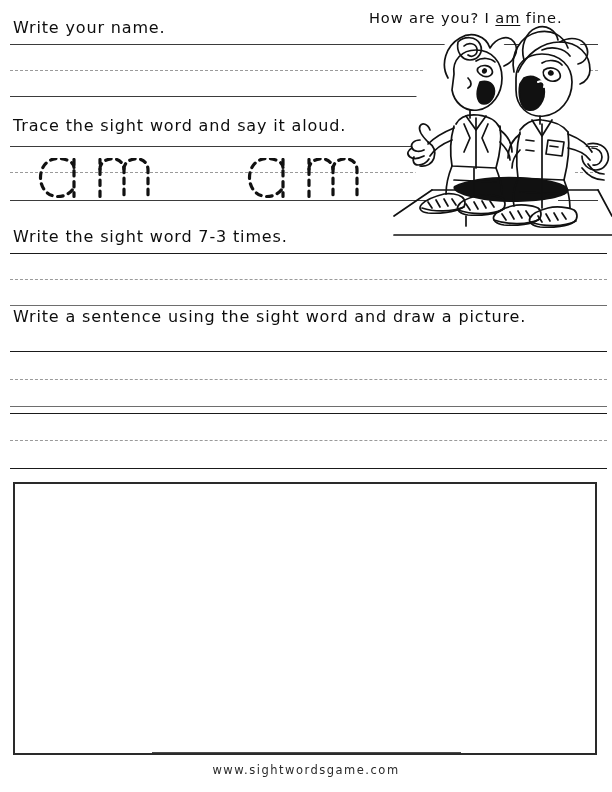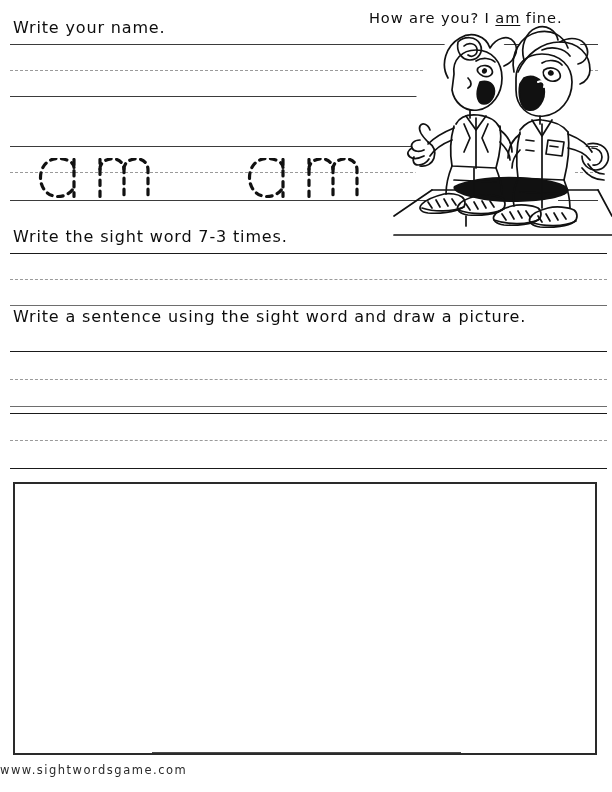--- a/index.html
+++ b/index.html
@@ -86,21 +86,21 @@
 
   
   .footer-rule {
     position: absolute;
     height: 0;
     border-top: 1.5px solid #4a4a4a;
   }
   .footer-text {
     position: absolute;
     width: 612px;
-    text-align: left;
+    text-align: center;
     font-family: "DejaVu Sans", sans-serif;
     font-size: 11.5px;
     letter-spacing: 1.5px;
     color: #2a2a2a;
   }
 
   
   .illustration {
     position: absolute;
     left: 392px;
@@ -119,20 +119,21 @@
   <div class="header-sentence" style="left:369px; top:9px;">
     <span>How are you? I </span><span class="underlined">am</span><span> fine.</span>
   </div>
 
   <div class="instruction" style="left:13px; top:18px;">Write your name.</div>
 
   <div class="rule-solid" style="left:10px; top:44px;  width:588px;"></div>
   <div class="rule-dashed" style="left:10px; top:70px;  width:588px;"></div>
   <div class="rule-solid" style="left:10px; top:96px;  width:588px;"></div>
 
+  <div class="instruction" style="left:13px; top:116px;">Trace the sight word and say it aloud.</div>
 
   <div class="rule-solid" style="left:10px; top:146px; width:588px;"></div>
   <div class="rule-dashed" style="left:10px; top:172px; width:588px;"></div>
   <div class="rule-solid" style="left:10px; top:200px; width:588px;"></div>
 
   <div class="trace-word" style="left:38px; top:158px;">
     <svg width="120" height="46" viewBox="0 0 120 46" fill="none" stroke="#111111" stroke-width="3.2" stroke-linecap="round" stroke-dasharray="5.5 5.5">
 
       <path d="M36 9.5 C36 3.5 27 0.5 20 0.5 C9.5 0.5 2.5 9 2.5 19.5 C2.5 30 9.5 38.5 20 38.5 C28 38.5 34 34 36 29"></path>
       <path d="M36 1.5 L36 38.5"></path>

